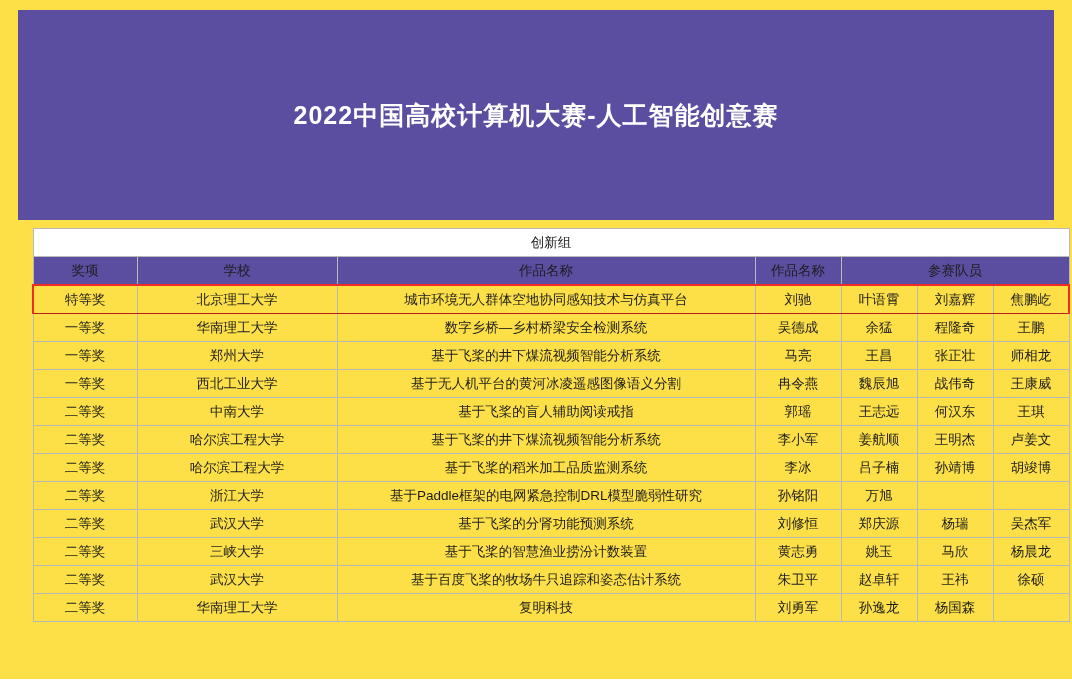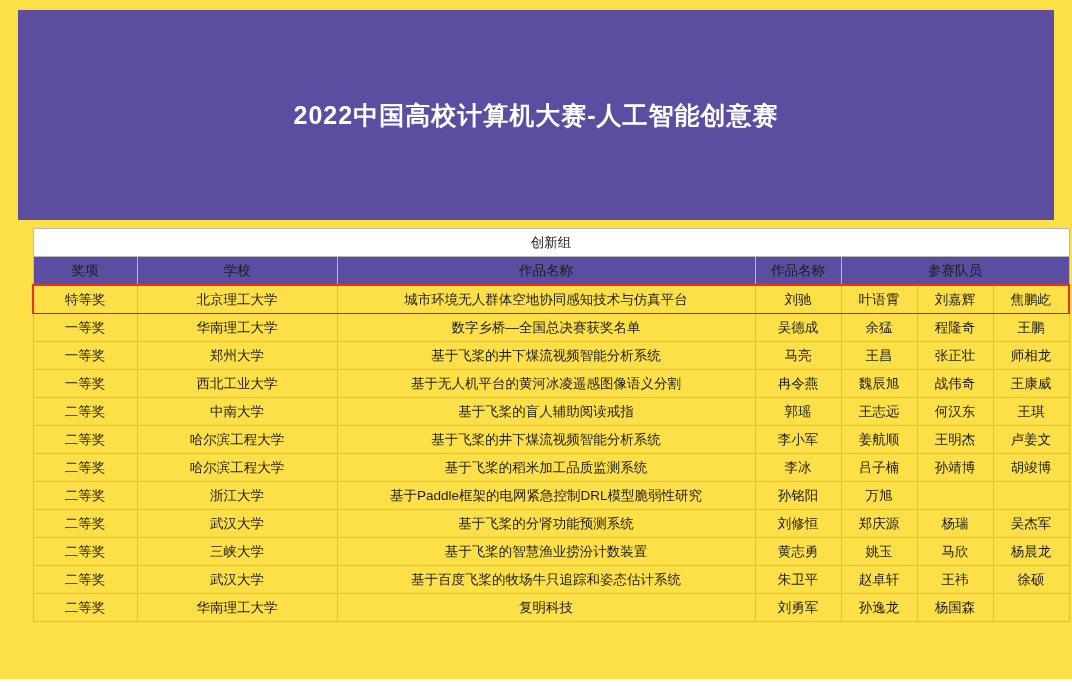--- a/index.html
+++ b/index.html
@@ -134,21 +134,21 @@
             <td>北京理工大学</td>
             <td>城市环境无人群体空地协同感知技术与仿真平台</td>
             <td>刘驰</td>
             <td>叶语霄</td>
             <td>刘嘉辉</td>
             <td>焦鹏屹</td>
           </tr>
           <tr>
             <td>一等奖</td>
             <td>华南理工大学</td>
-            <td>数字乡桥—全国总决赛获奖名单</td>
+            <td>数字乡桥—乡村桥梁安全检测系统</td>
             <td>吴德成</td>
             <td>余猛</td>
             <td>程隆奇</td>
             <td>王鹏</td>
           </tr>
           <tr>
             <td>一等奖</td>
             <td>郑州大学</td>
             <td>基于飞桨的井下煤流视频智能分析系统</td>
             <td>马亮</td>

